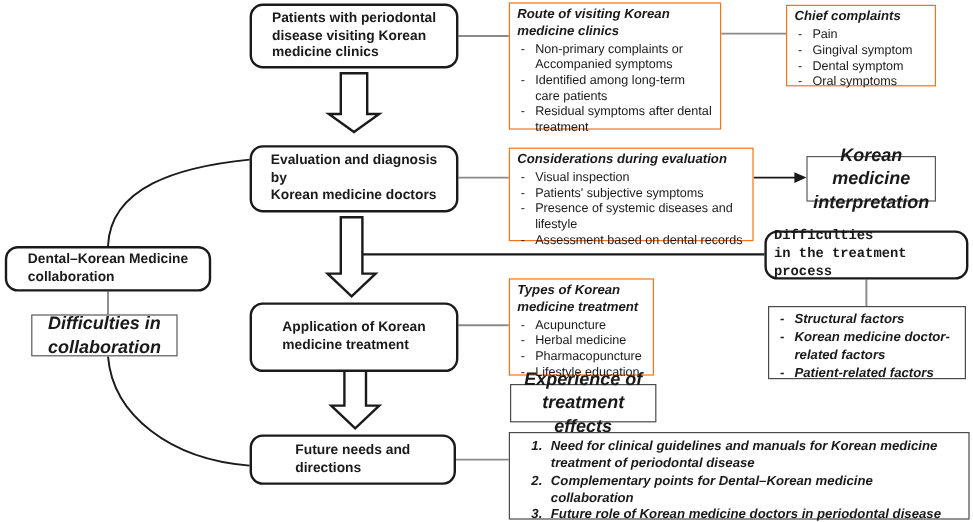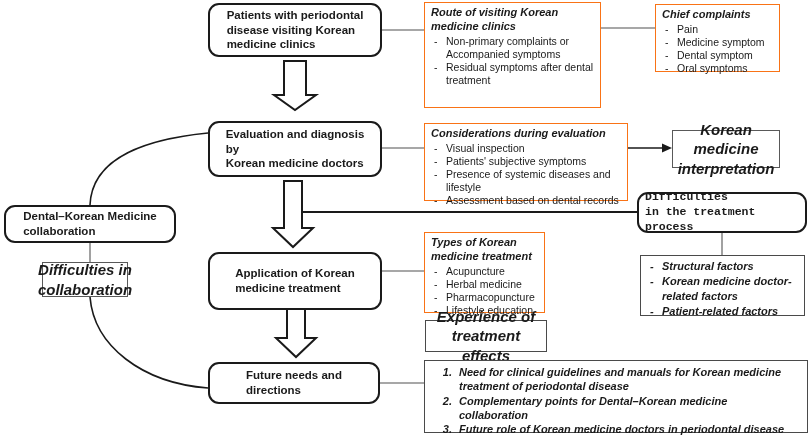--- a/index.html
+++ b/index.html
@@ -76,36 +76,37 @@
 
   <div class="node rounded" style="left:208px;top:362px;width:172px;height:42px;">Future needs and
 directions</div>
 
   <div class="node rounded" style="left:4px;top:205px;width:172px;height:38px;">Dental–Korean Medicine
 collaboration</div>
 
   <div class="node rounded" style="left:637px;top:192px;width:170px;height:41px;font-family:Liberation Mono, monospace;">Difficulties
 in the treatment process</div>
 
-  <div class="node center-box" style="left:42px;top:262px;width:86px;height:35px;border-color:#595959;text-align:center;">Difficulties in
+  <div class="node center-box" style="left:26px;top:262px;width:122px;height:35px;border-color:#595959;text-align:center;">Difficulties in
 collaboration</div>
 
   <div class="node panel" style="left:424px;top:2px;width:177px;height:106px;">
     <div class="panel-title">Route of visiting Korean medicine clinics</div>
     <ul class="dash-list">
       <li>Non-primary complaints or Accompanied symptoms</li>
+      <li>Identified among long-term care patients</li>
       <li>Residual symptoms after dental treatment</li>
     </ul>
   </div>
 
   <div class="node panel" style="left:655px;top:4px;width:125px;height:68px;">
     <div class="panel-title">Chief complaints</div>
     <ul class="dash-list">
       <li>Pain</li>
-      <li>Medicine symptom</li>
+      <li>Gingival symptom</li>
       <li>Dental symptom</li>
       <li>Oral symptoms</li>
     </ul>
   </div>
 
   <div class="node panel" style="left:424px;top:123px;width:204px;height:78px;">
     <div class="panel-title">Considerations during evaluation</div>
     <ul class="dash-list">
       <li>Visual inspection</li>
       <li>Patients' subjective symptoms</li>

